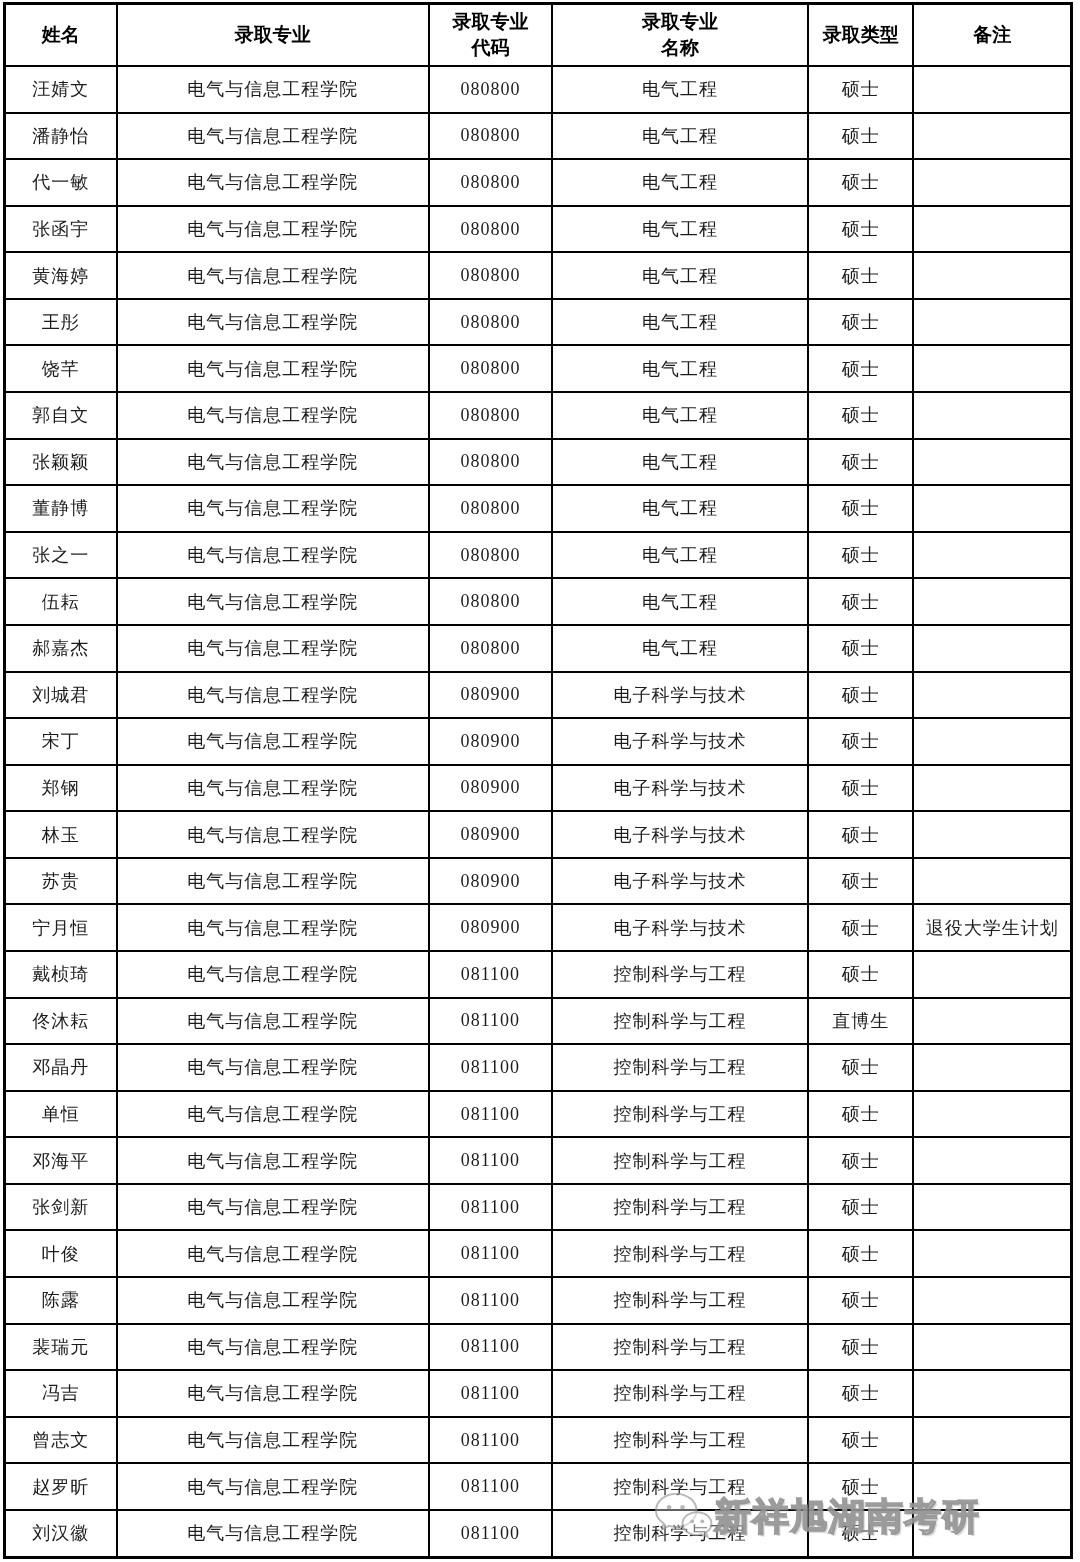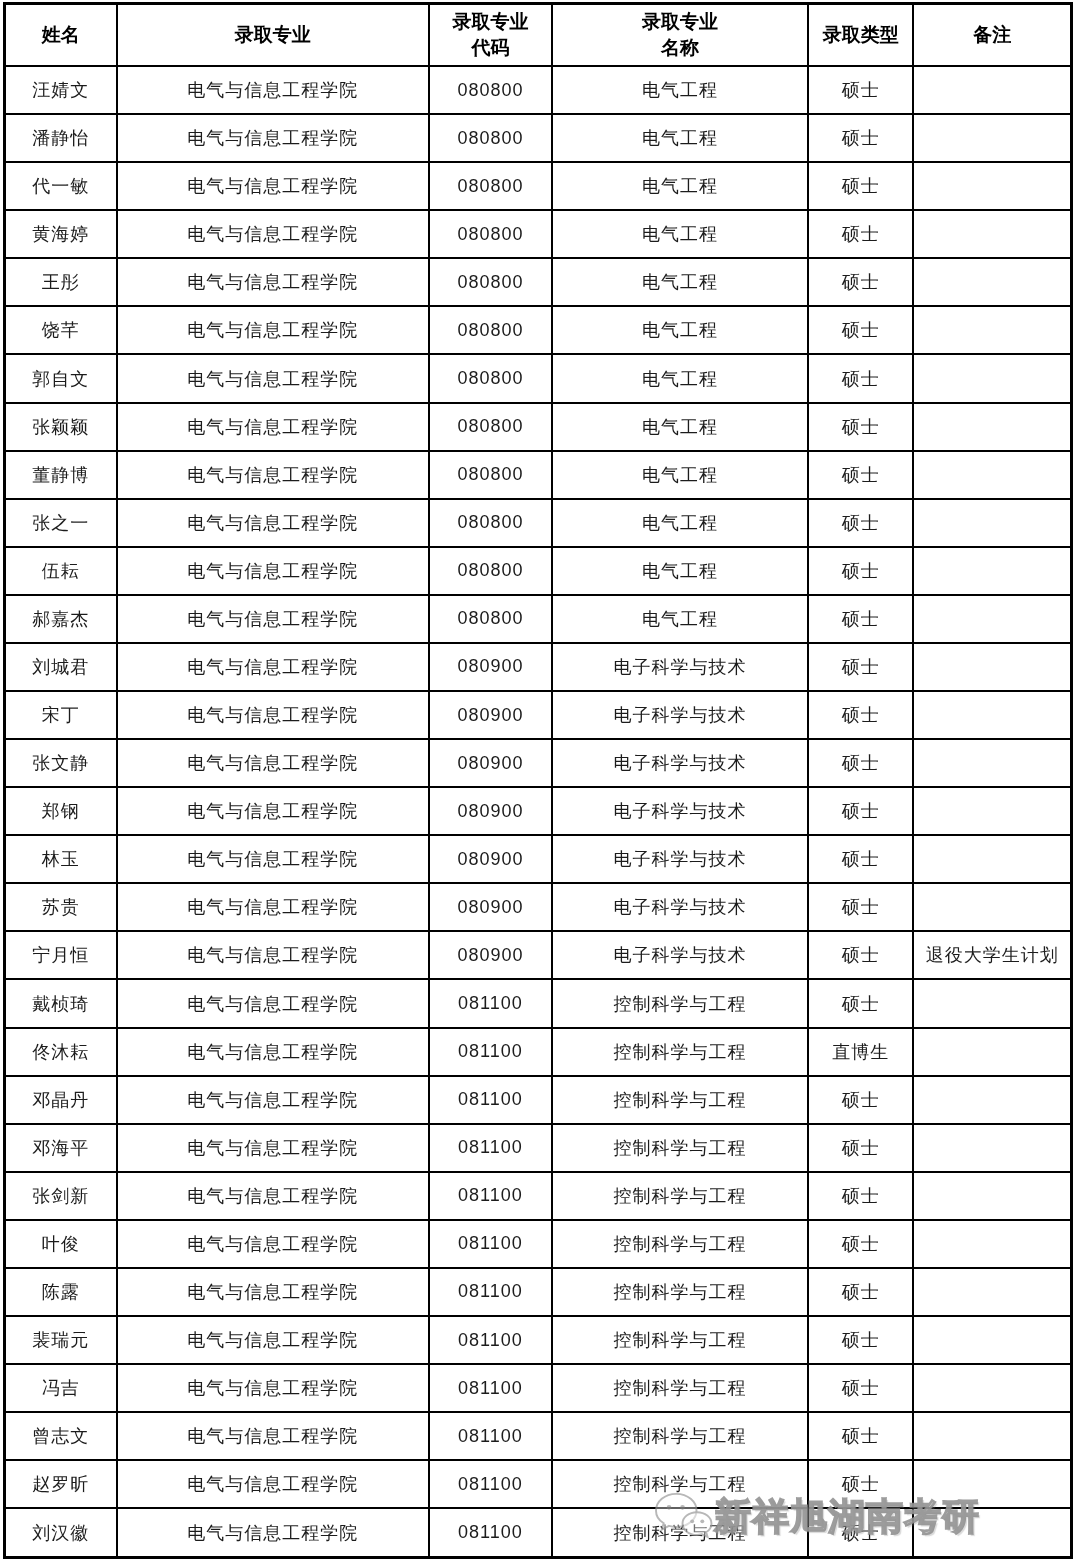--- a/index.html
+++ b/index.html
@@ -46,21 +46,21 @@
     font-size: 19px;
     color: #000000;
     white-space: pre-line;
     line-height: 1.35;
   }
   table.admission tbody td {
     height: 35px;
     letter-spacing: 1px;
   }
   td.col-code {
-    font-family: Liberation Sans, sans-serif;
+    font-family: Liberation Serif, serif;
     font-size: 19px;
     letter-spacing: 0.5px;
     color: #222222;
   }
   td.col-remark {
     font-size: 18px;
     letter-spacing: 0px;
   }
   
   .watermark {
@@ -136,20 +136,28 @@
         </tr>
         <tr>
           <td class="col-name">代一敏</td>
           <td class="col-college">电气与信息工程学院</td>
           <td class="col-code">080800</td>
           <td class="col-major">电气工程</td>
           <td class="col-type">硕士</td>
           <td class="col-remark"></td>
         </tr>
         <tr>
+          <td class="col-name">张函宇</td>
+          <td class="col-college">电气与信息工程学院</td>
+          <td class="col-code">080800</td>
+          <td class="col-major">电气工程</td>
+          <td class="col-type">硕士</td>
+          <td class="col-remark"></td>
+        </tr>
+        <tr>
           <td class="col-name">黄海婷</td>
           <td class="col-college">电气与信息工程学院</td>
           <td class="col-code">080800</td>
           <td class="col-major">电气工程</td>
           <td class="col-type">硕士</td>
           <td class="col-remark"></td>
         </tr>
         <tr>
           <td class="col-name">王彤</td>
           <td class="col-college">电气与信息工程学院</td>
@@ -224,28 +232,20 @@
         </tr>
         <tr>
           <td class="col-name">宋丁</td>
           <td class="col-college">电气与信息工程学院</td>
           <td class="col-code">080900</td>
           <td class="col-major">电子科学与技术</td>
           <td class="col-type">硕士</td>
           <td class="col-remark"></td>
         </tr>
         <tr>
-          <td class="col-name">张文静</td>
-          <td class="col-college">电气与信息工程学院</td>
-          <td class="col-code">080900</td>
-          <td class="col-major">电子科学与技术</td>
-          <td class="col-type">硕士</td>
-          <td class="col-remark"></td>
-        </tr>
-        <tr>
           <td class="col-name">郑钢</td>
           <td class="col-college">电气与信息工程学院</td>
           <td class="col-code">080900</td>
           <td class="col-major">电子科学与技术</td>
           <td class="col-type">硕士</td>
           <td class="col-remark"></td>
         </tr>
         <tr>
           <td class="col-name">林玉</td>
           <td class="col-college">电气与信息工程学院</td>
@@ -281,20 +281,28 @@
         <tr>
           <td class="col-name">佟沐耘</td>
           <td class="col-college">电气与信息工程学院</td>
           <td class="col-code">081100</td>
           <td class="col-major">控制科学与工程</td>
           <td class="col-type">直博生</td>
           <td class="col-remark"></td>
         </tr>
         <tr>
           <td class="col-name">邓晶丹</td>
+          <td class="col-college">电气与信息工程学院</td>
+          <td class="col-code">081100</td>
+          <td class="col-major">控制科学与工程</td>
+          <td class="col-type">硕士</td>
+          <td class="col-remark"></td>
+        </tr>
+        <tr>
+          <td class="col-name">单恒</td>
           <td class="col-college">电气与信息工程学院</td>
           <td class="col-code">081100</td>
           <td class="col-major">控制科学与工程</td>
           <td class="col-type">硕士</td>
           <td class="col-remark"></td>
         </tr>
         <tr>
           <td class="col-name">邓海平</td>
           <td class="col-college">电气与信息工程学院</td>
           <td class="col-code">081100</td>

